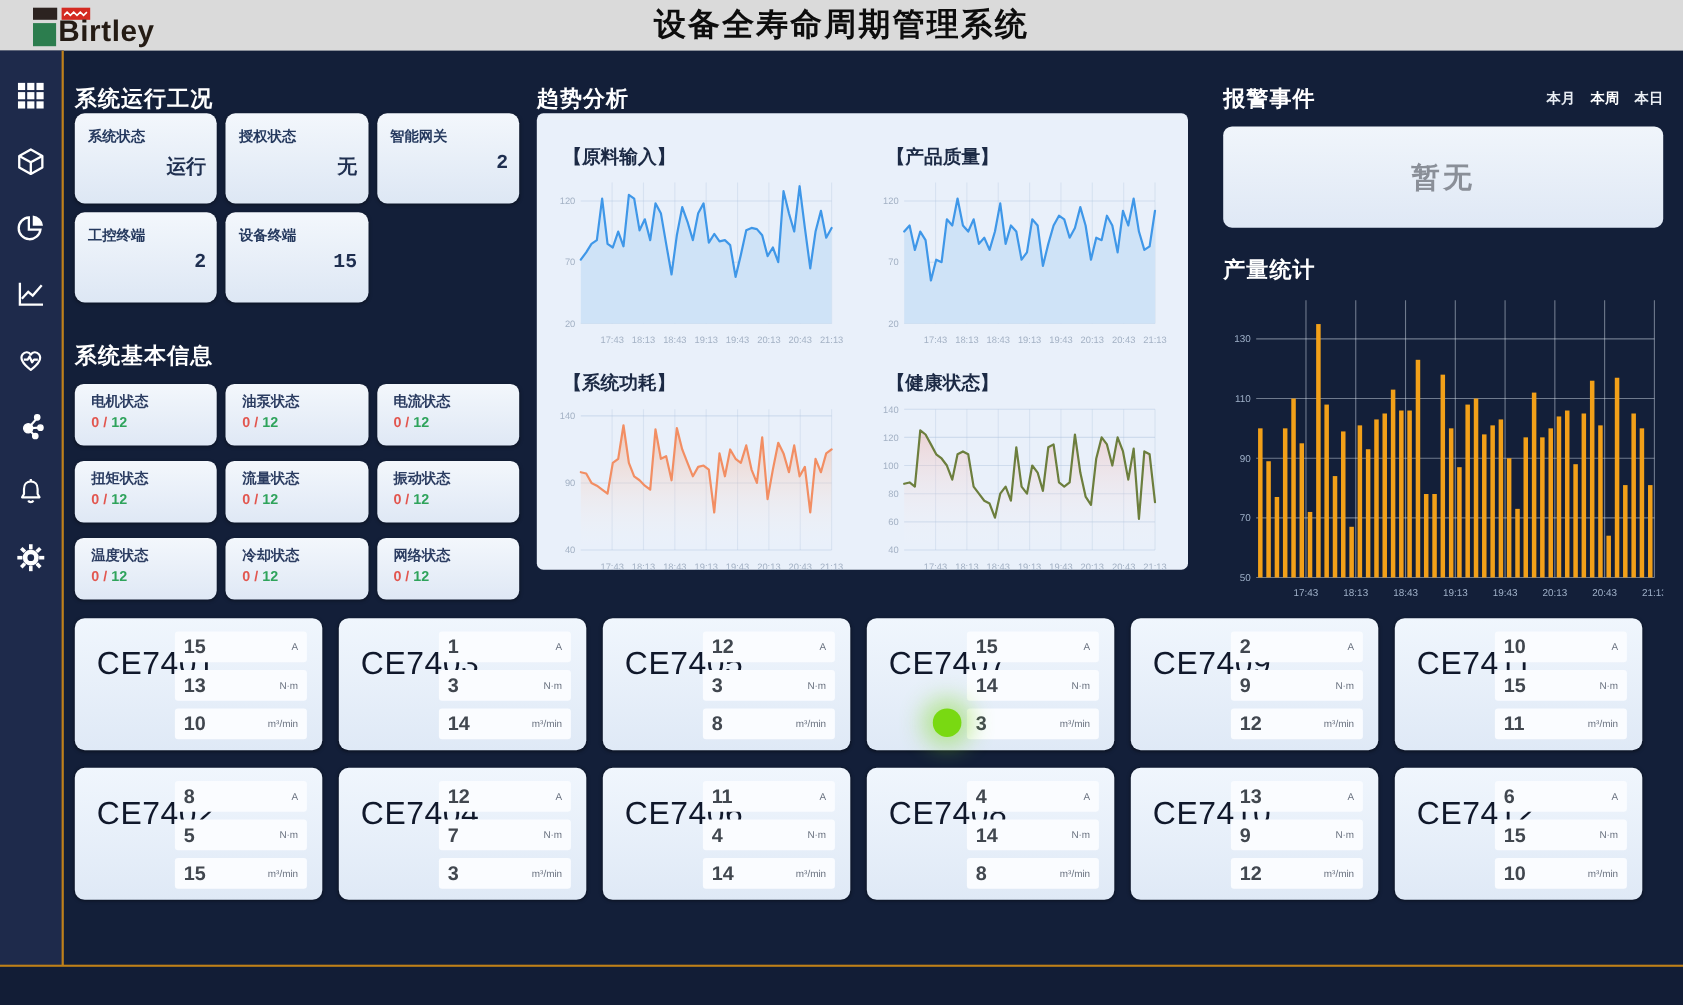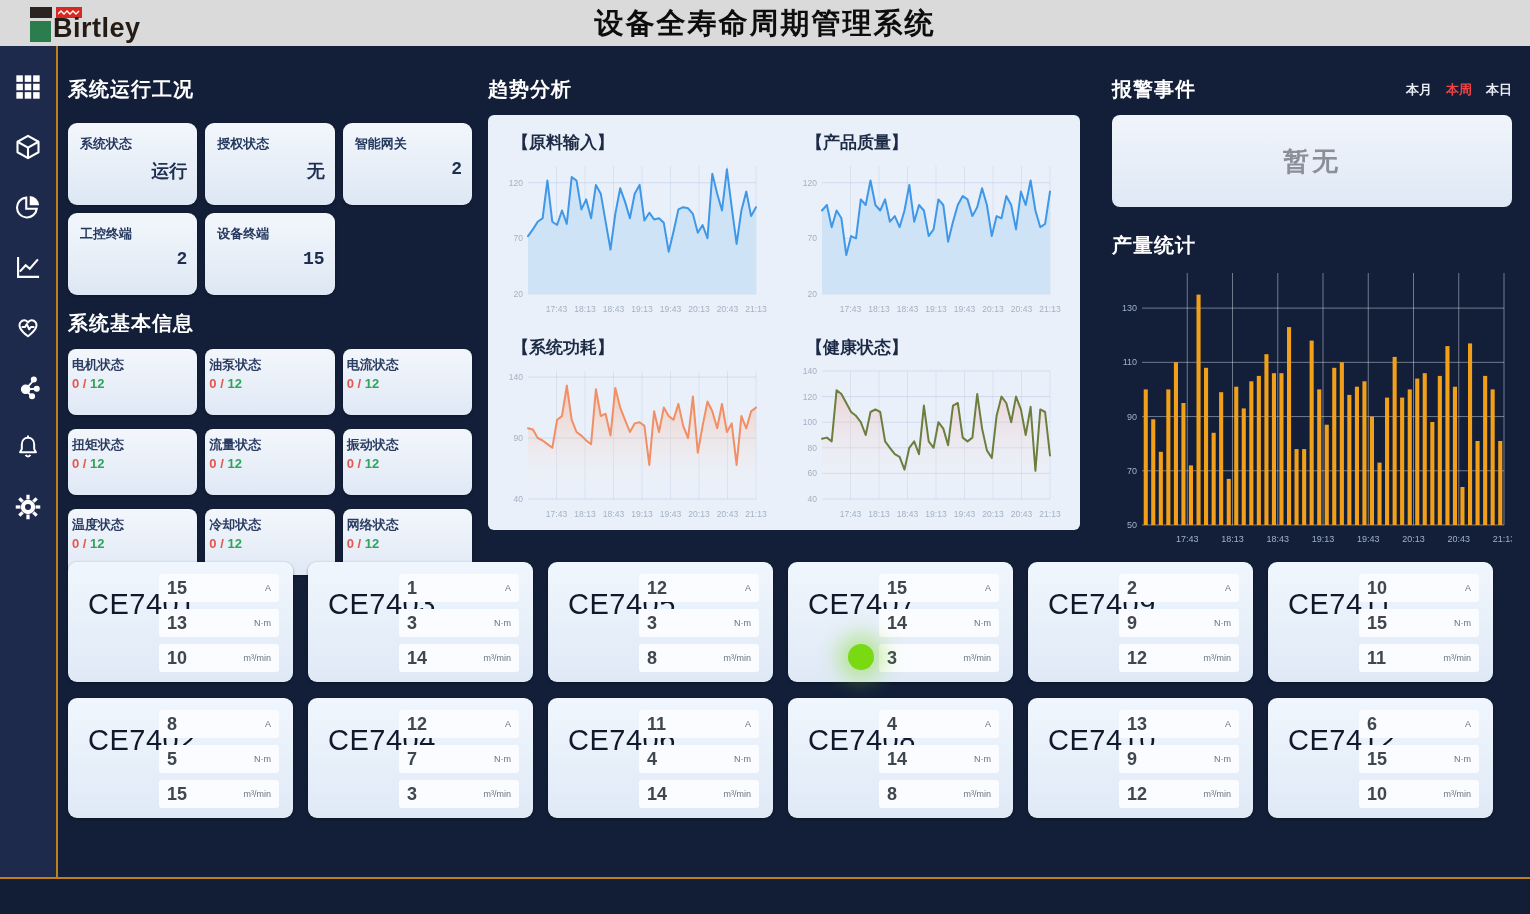--- a/index.html
+++ b/index.html
@@ -21,47 +21,47 @@
   .sidebar{position:absolute;top:46px;left:0;width:58px;height:832px;background:#1e2a4b;
     border-right:2px solid #bf8019;display:flex;flex-direction:column;align-items:center;padding-top:24px;gap:26px;box-sizing:border-box;}
   .side-btn{width:34px;height:34px;display:flex;align-items:center;justify-content:center;background:none;border:none;cursor:pointer;padding:0;}
   
   .h-line{position:absolute;top:877px;left:0;width:1530px;height:2px;background:#bf8019;}
   .footer{position:absolute;top:879px;left:0;width:1530px;height:35px;background:#121d36;}
   
   .sec-title{font-size:20px;font-weight:700;color:#ffffff;letter-spacing:1px;}
   
   #run-status{position:absolute;left:68px;top:76px;width:404px;}
-  #run-status-cards{margin-top:20px;display:grid;grid-template-columns:repeat(3,1fr);gap:8px;}
+  #run-status-cards{margin-top:0;display:grid;grid-template-columns:repeat(3,1fr);gap:8px;}
   .status-card{height:82px;border-radius:9px;background:linear-gradient(180deg,#f3f7fc 0%,#dde7f4 100%);
     box-shadow:0 1px 3px rgba(0,0,0,.35);padding:12px 10px 8px 12px;box-sizing:border-box;}
   .sc-label{font-size:13px;color:#25395e;font-weight:600;}
   .sc-value{margin-top:6px;text-align:right;font-size:18px;font-weight:700;color:#1f2f50;font-family:Liberation Mono, monospace;}
   
   #basic-info{position:absolute;left:68px;top:310px;width:404px;}
   #basic-info-cards{margin-top:12px;display:grid;grid-template-columns:repeat(3,1fr);gap:14px 8px;}
-  .info-card{height:66px;border-radius:8px;background:linear-gradient(180deg,#f3f7fc 0%,#dfe8f5 100%);
-    box-shadow:0 1px 3px rgba(0,0,0,.35);padding:7px 10px 5px 4px;box-sizing:border-box;}
+  .info-card{height:56px;border-radius:8px;background:linear-gradient(180deg,#f3f7fc 0%,#dfe8f5 100%);
+    box-shadow:0 1px 3px rgba(0,0,0,.35);padding:7px 10px 5px 15px;box-sizing:border-box;}
   .ic-label{font-size:13px;color:#2b3c61;font-weight:700;}
   .ic-counts{margin-top:2px;font-size:13px;font-weight:700;}
   .ic-bad{color:#e2564f;}
   .ic-good{color:#2ea35b;}
   
   #trend{position:absolute;left:488px;top:76px;width:600px;}
-  #trend-panel{margin-top:12px;width:592px;height:415px;background:#e9f0fa;border-radius:6px;
-    display:grid;grid-template-columns:1fr 1fr;grid-template-rows:1fr 1fr;box-sizing:border-box;padding:4px 2px;}
+  #trend-panel{width:592px;height:415px;background:#e9f0fa;border-radius:6px;
+    display:grid;grid-template-columns:1fr 1fr;grid-template-rows:1fr 1fr;box-sizing:border-box;padding:16px 2px;}
   .trend-cell{position:relative;}
   .tc-title{margin:12px 0 0 22px;font-size:17px;font-weight:700;color:#1c2a45;}
   .tc-svg{margin:2px 0 0 6px;}
   
   #alarm{position:absolute;left:1112px;top:76px;width:400px;}
   .alarm-head{display:flex;justify-content:space-between;align-items:center;}
   .alarm-tabs{display:flex;gap:14px;}
   .alarm-tab{font-size:13px;color:#e9edf3;cursor:pointer;font-weight:600;}
-  .alarm-tab.active{color:#ef4444;}
+  .alarm-tab.active{color:#ffffff;}
   #alarm-card{margin-top:12px;height:92px;border-radius:8px;background:linear-gradient(180deg,#f0f5fb 0%,#dfe8f5 100%);
     display:flex;align-items:center;justify-content:center;}
   #alarm-empty{font-size:26px;font-weight:700;color:#8a8f98;letter-spacing:3px;}
   
   #production{position:absolute;left:1112px;top:232px;width:402px;}
   #production-chart{margin-top:6px;}
   
   #devices{position:absolute;left:68px;top:548px;width:1450px;}
   #device-grid{margin-top:14px;display:grid;grid-template-columns:repeat(6,225px);gap:16px 15px;}
   .dev-card{position:relative;height:120px;border-radius:9px;background:linear-gradient(180deg,#f0f6fd 0%,#dfe9f6 100%);

